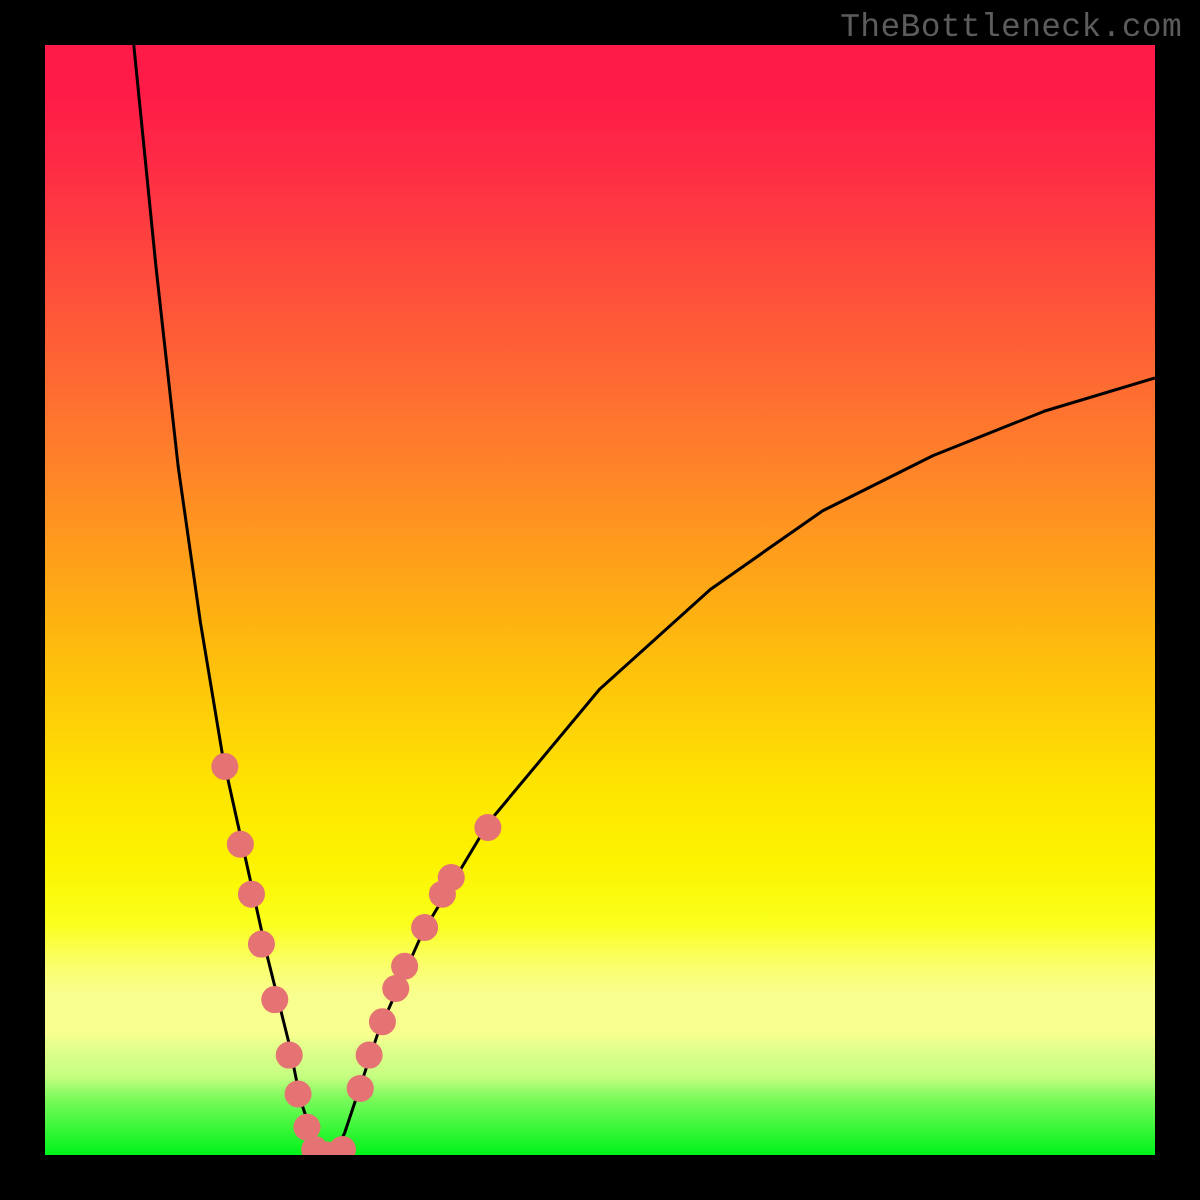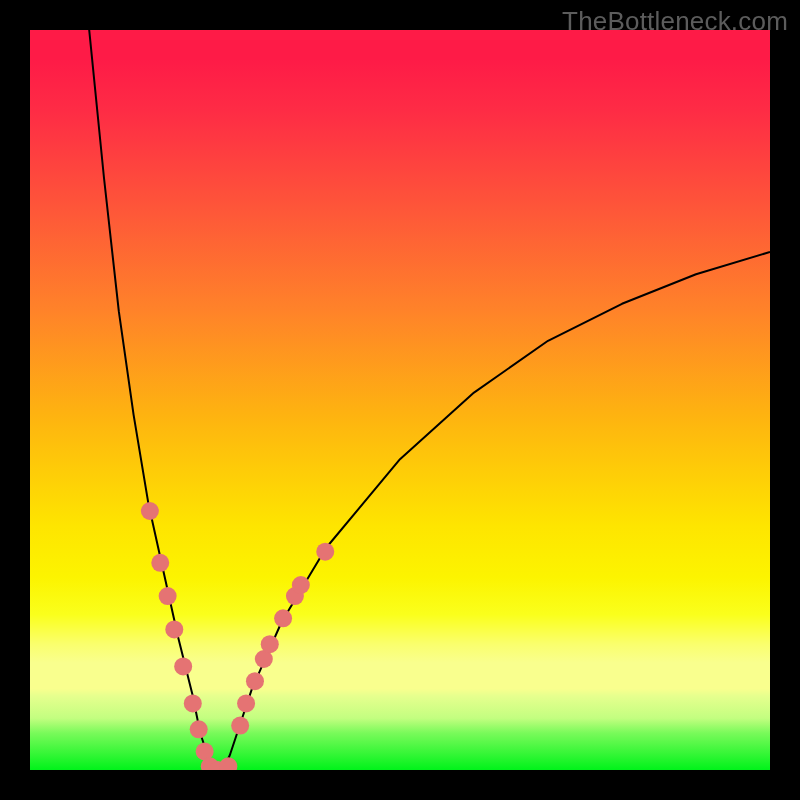--- a/index.html
+++ b/index.html
@@ -43,22 +43,23 @@
         #c3fe80 93%,
         #79fa5a 95%,
         #00f31a 100%
       );
   }
   .attrib {
     position: absolute;
     top: 6px;
     right: 12px;
     color: #5c5c5c;
-    font-size: 26px;
+    font-size: 22px;
     letter-spacing: 0.2px;
+    font-family: Liberation Mono, monospace;
   }
   svg.curve {
     position: absolute;
     left: 0;
     top: 0;
     width: 740px;
     height: 740px;
   }
 </style>
 </head>

